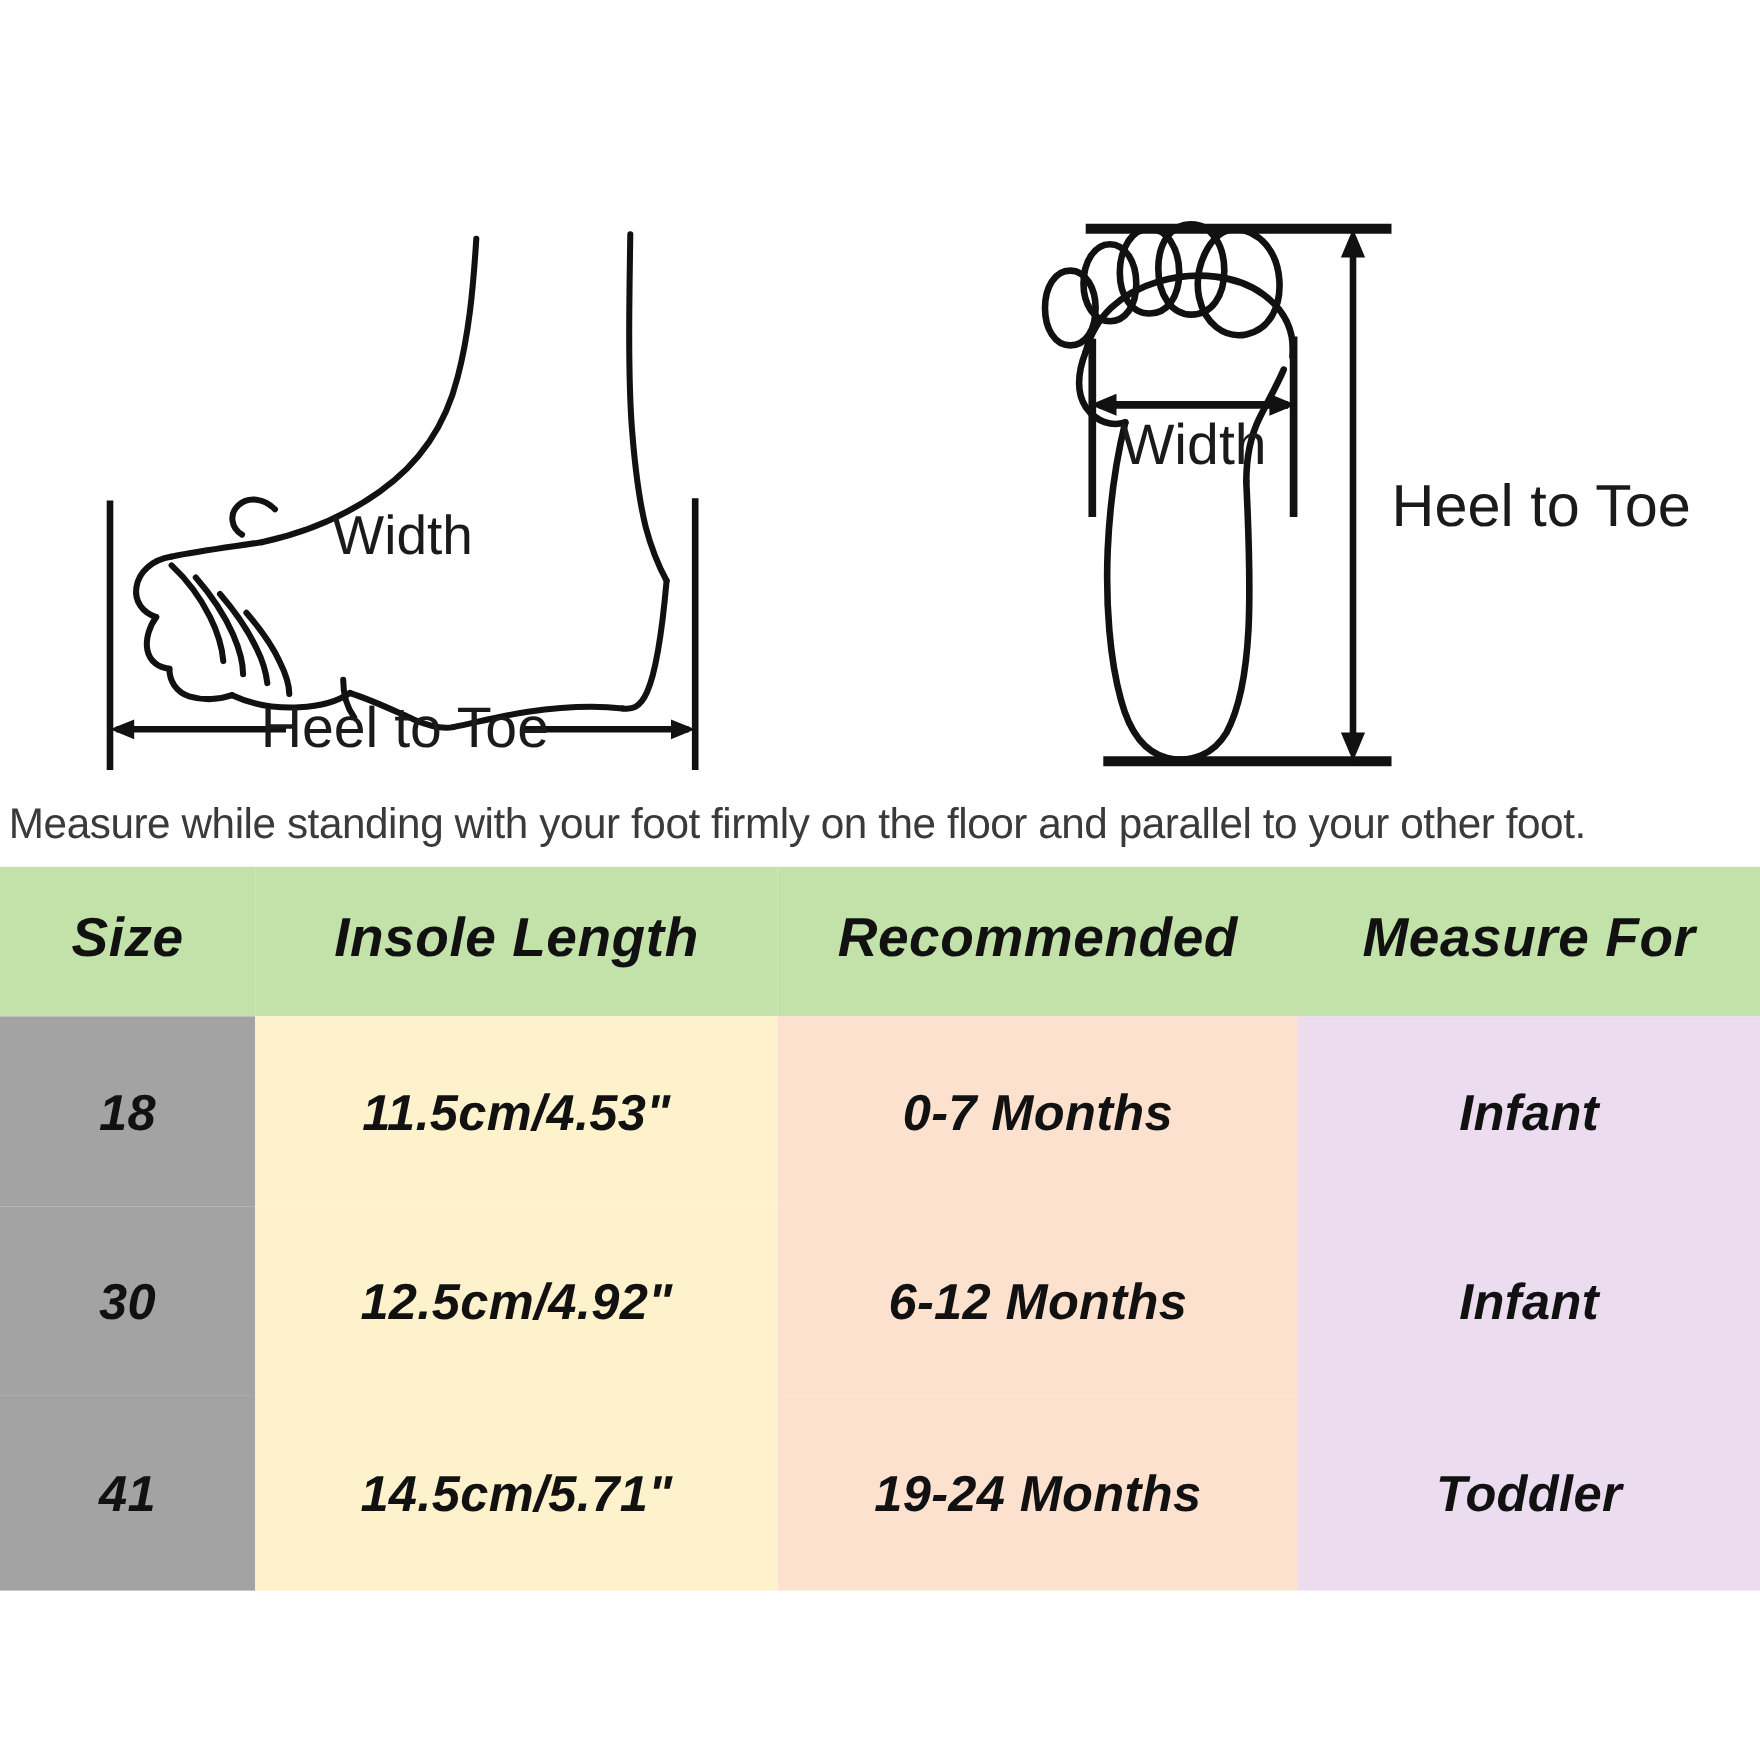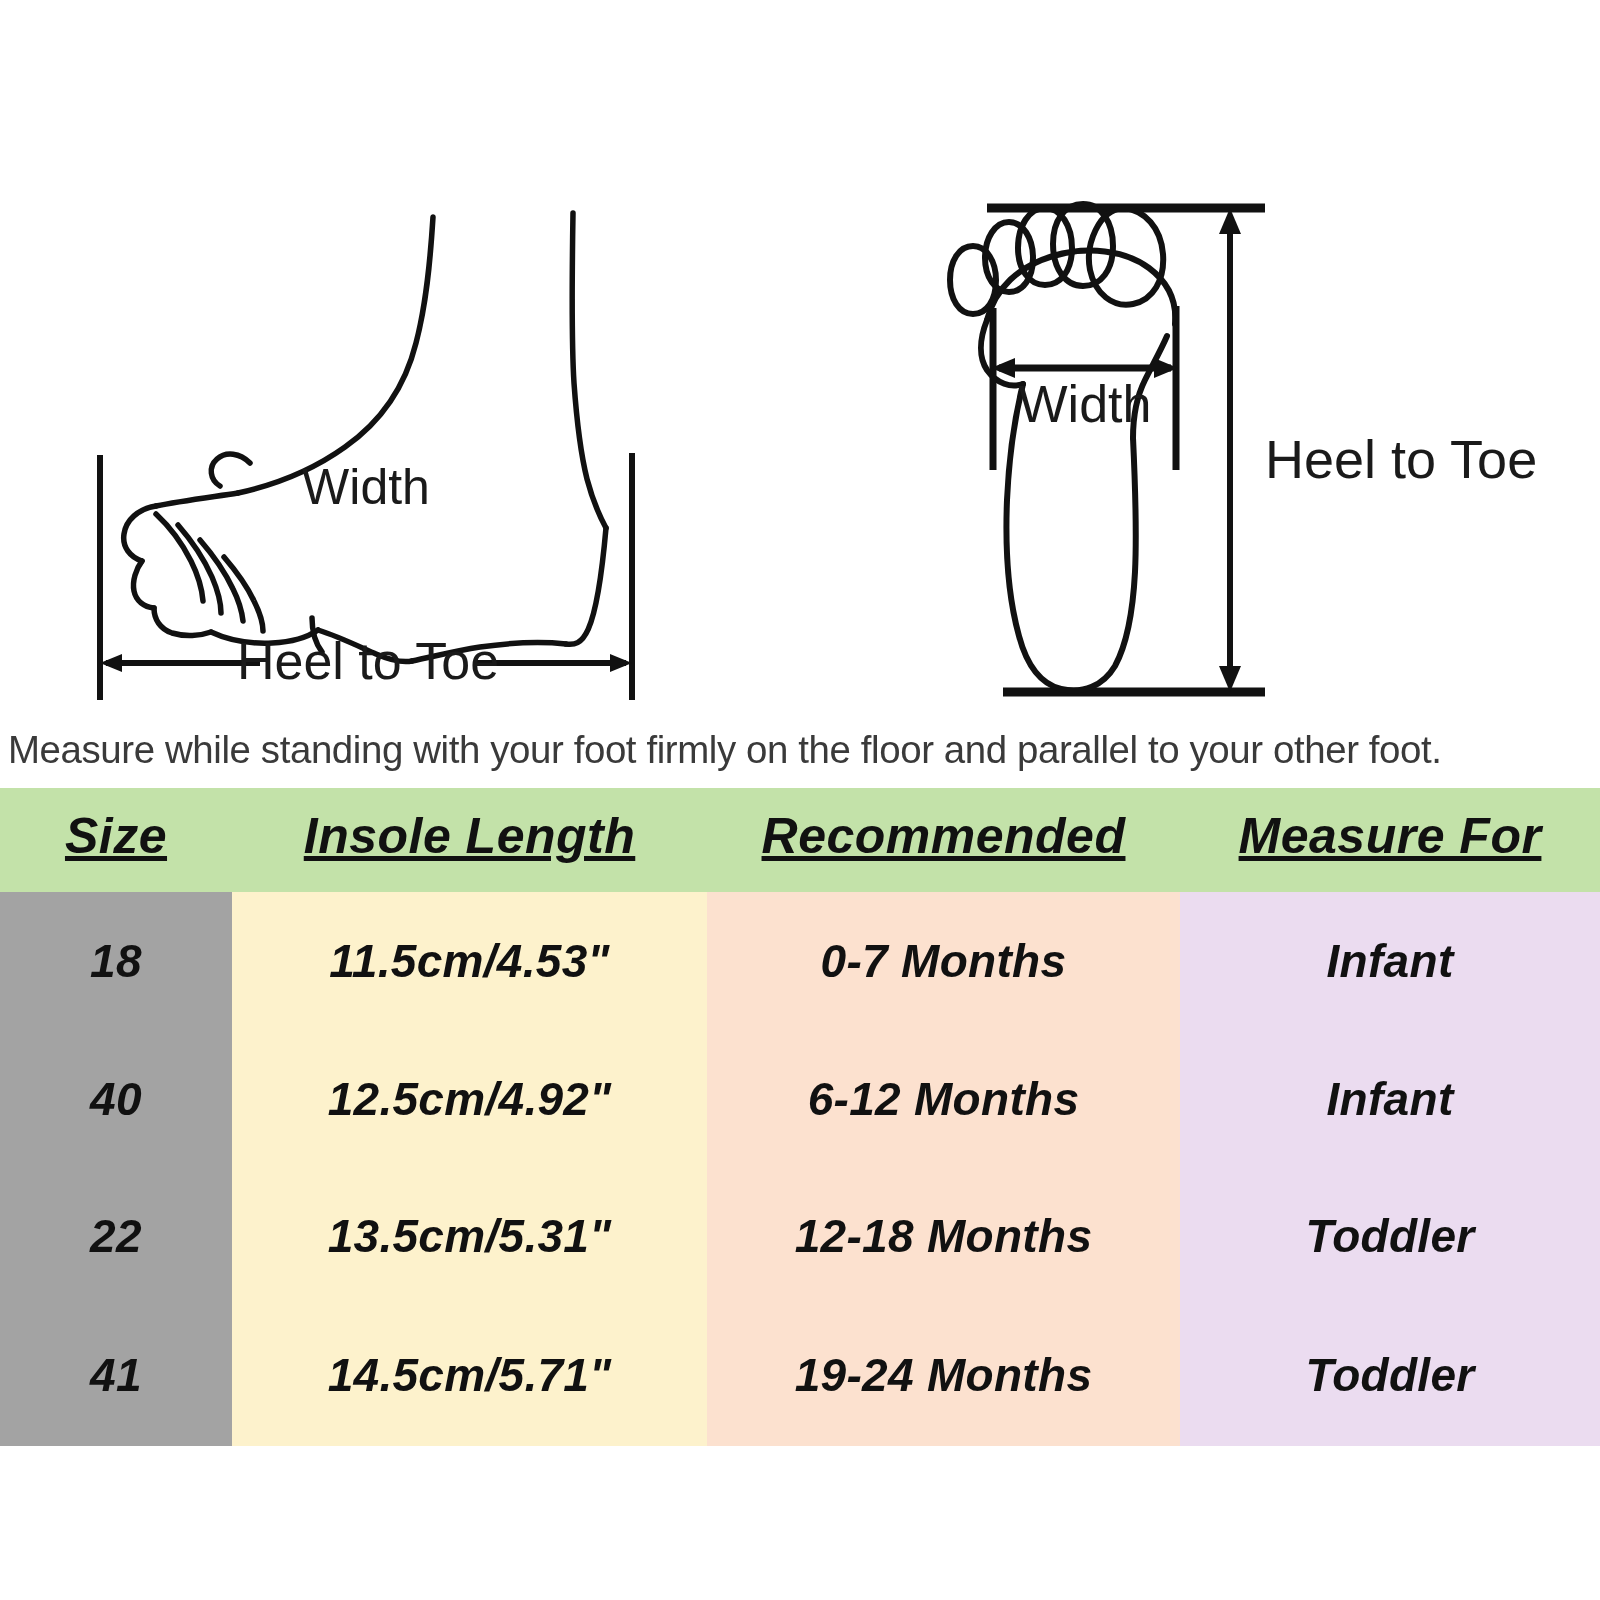--- a/index.html
+++ b/index.html
@@ -49,28 +49,27 @@
   #size-table col.c-suit  { width: 420px; }
 
   #size-table th, #size-table td {
     text-align: center;
     vertical-align: middle;
     border: none;
     font-family: "Liberation Sans", sans-serif;
     color: #111111;
   }
   #size-table thead th {
-    height: 104px;
+    height: 136px;
     background: #c3e2a9;
     font-size: 50px;
     font-weight: 700;
     font-style: italic;
     letter-spacing: 0.5px;
     padding-bottom: 8px;
-    text-decoration: underline;
   }
   #size-table tbody tr { height: 109px; }
   #size-table tbody td {
     font-size: 46px;
     font-weight: 700;
     font-style: italic;
     letter-spacing: 0.3px;
   }
   #size-table tbody td.col-size { background:#a3a3a3; }
   #size-table tbody td.col-len  { background:#fdf2cc; }
@@ -193,30 +192,24 @@
       </tr>
     </thead>
     <tbody>
       <tr>
         <td class="col-size">18</td>
         <td class="col-len">11.5cm/4.53"</td>
         <td class="col-rec">0-7 Months</td>
         <td class="col-suit">Infant</td>
       </tr>
       <tr>
-        <td class="col-size">40</td>
+        <td class="col-size">30</td>
         <td class="col-len">12.5cm/4.92"</td>
         <td class="col-rec">6-12 Months</td>
         <td class="col-suit">Infant</td>
-      </tr>
-      <tr>
-        <td class="col-size">22</td>
-        <td class="col-len">13.5cm/5.31"</td>
-        <td class="col-rec">12-18 Months</td>
-        <td class="col-suit">Toddler</td>
       </tr>
       <tr>
         <td class="col-size">41</td>
         <td class="col-len">14.5cm/5.71"</td>
         <td class="col-rec">19-24 Months</td>
         <td class="col-suit">Toddler</td>
       </tr>
     </tbody>
   </table>
 

